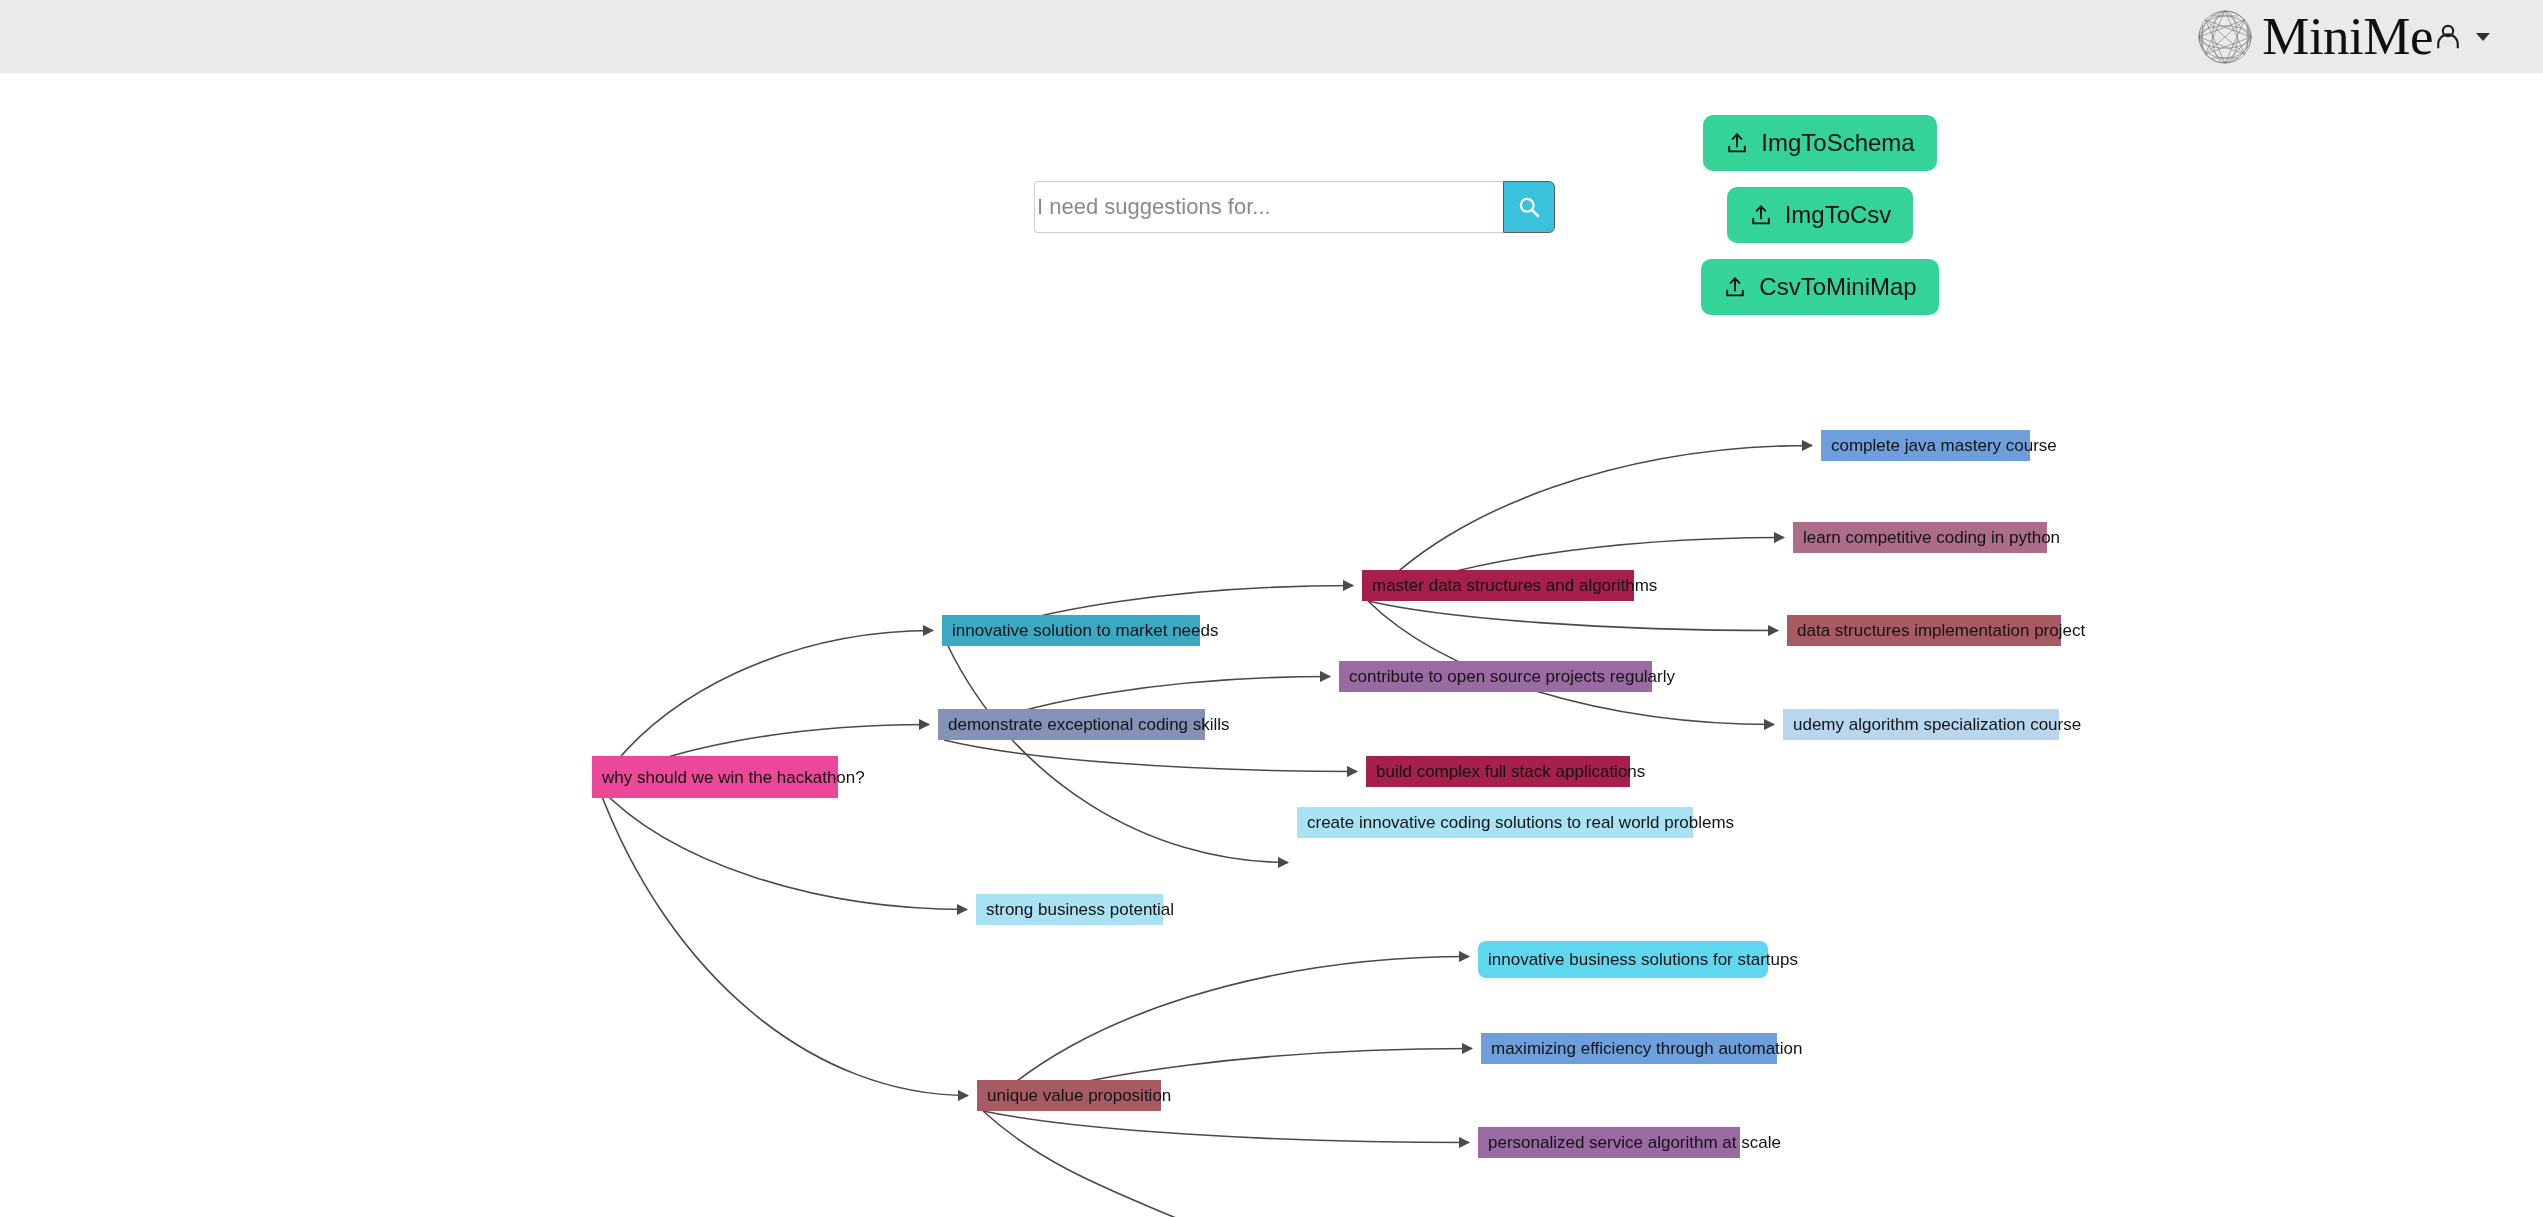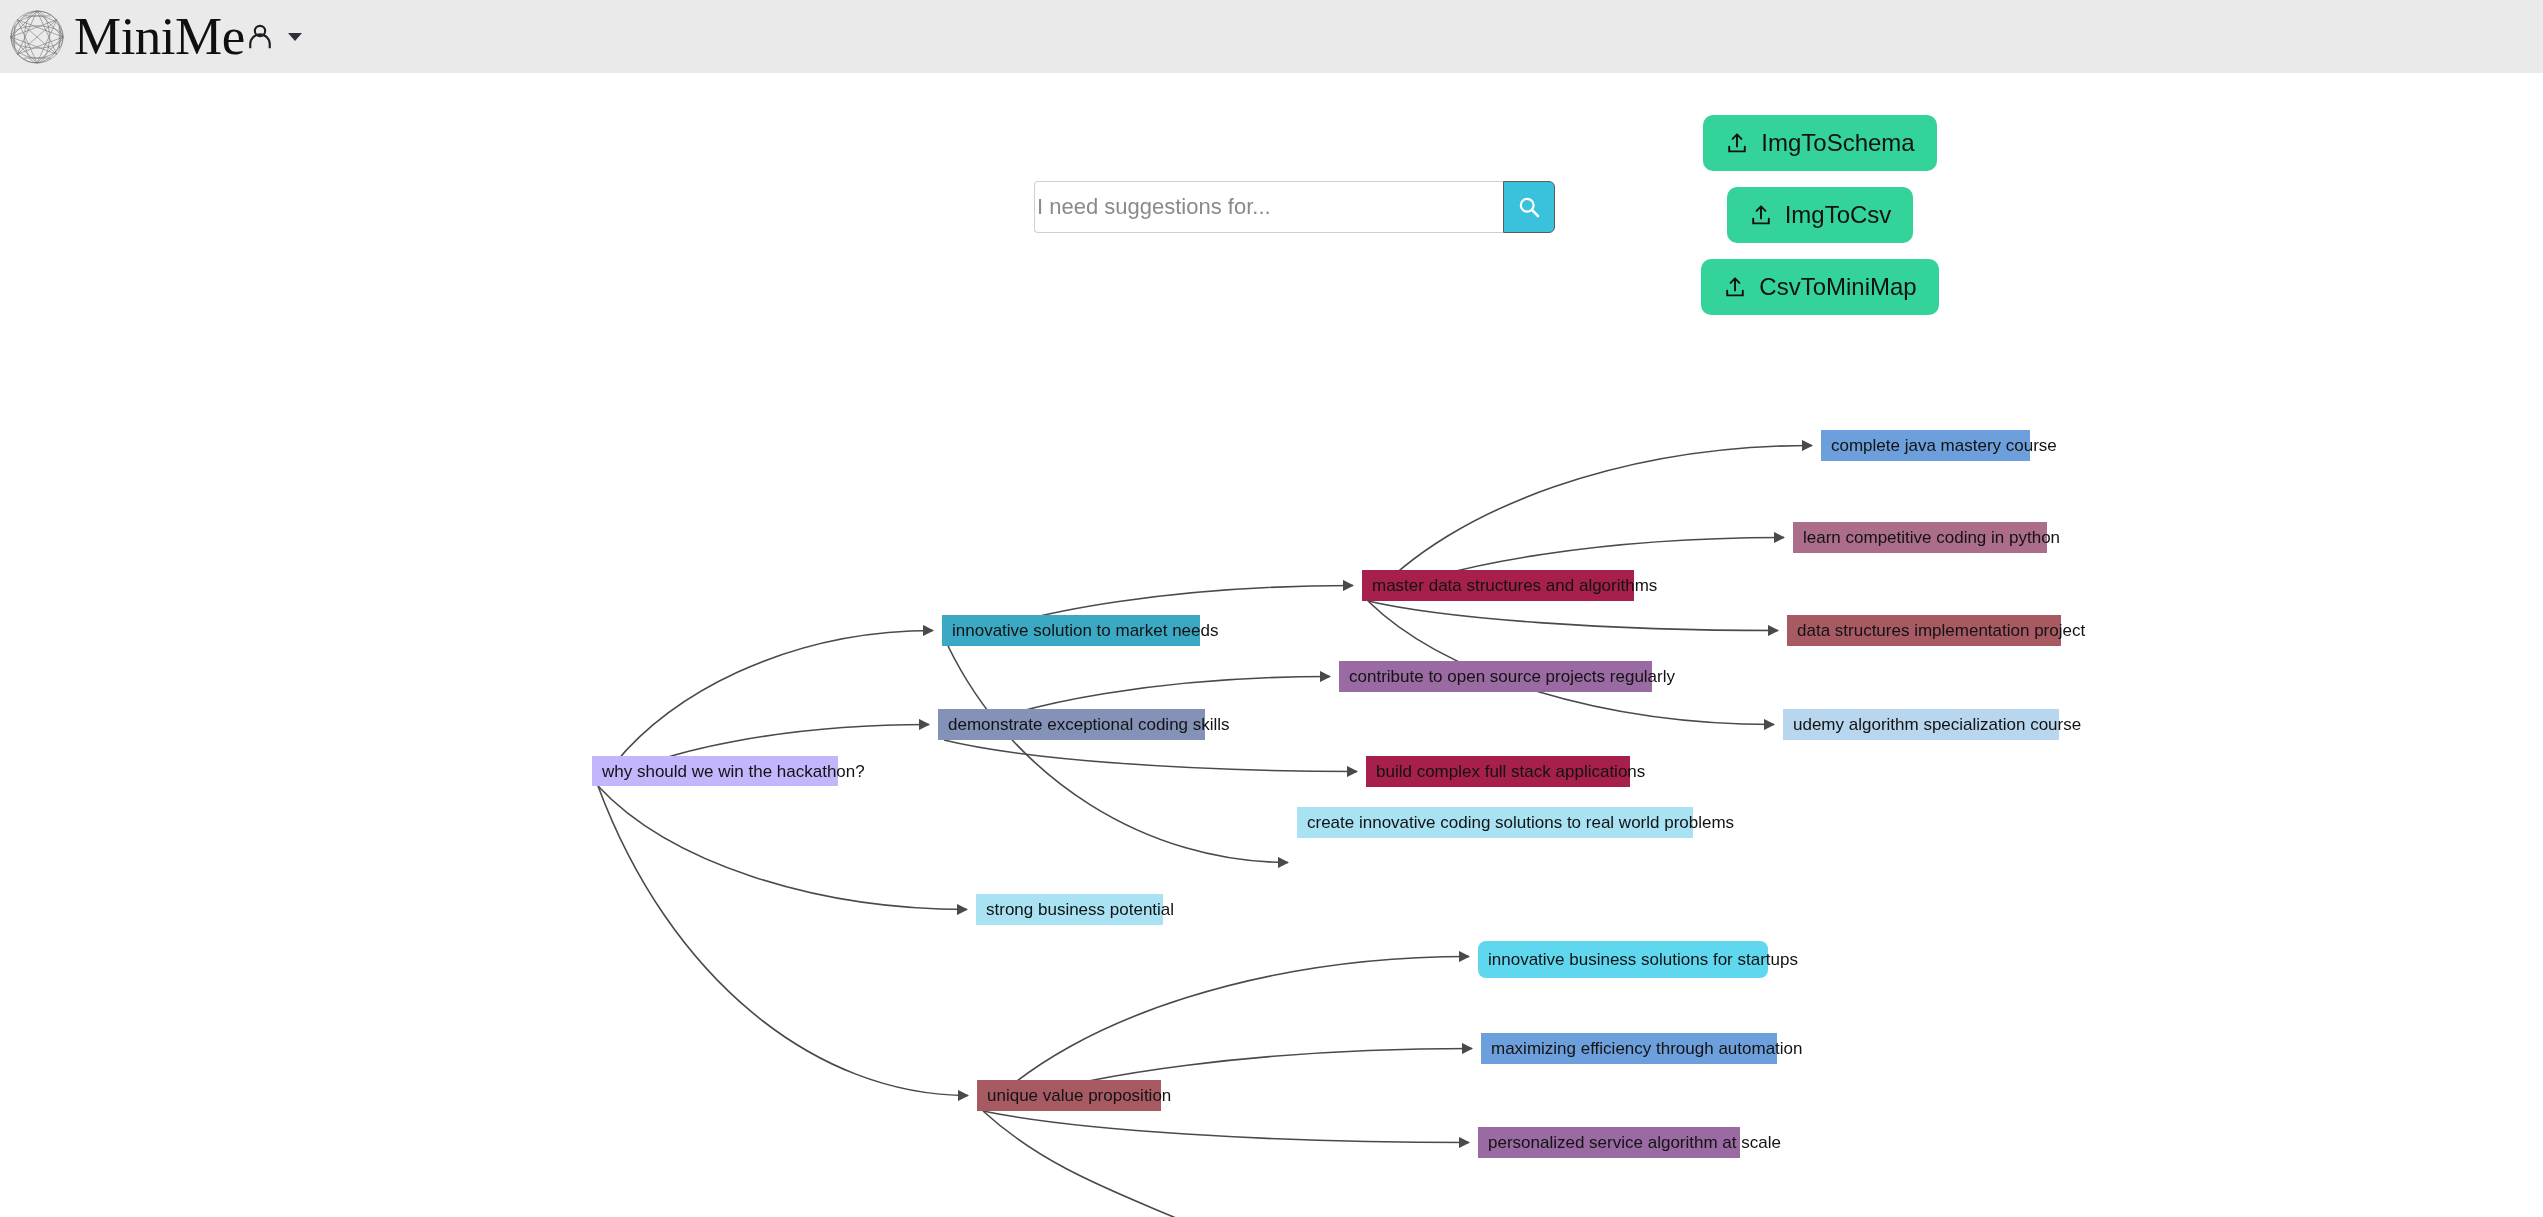--- a/index.html
+++ b/index.html
@@ -14,21 +14,21 @@
 
   
   #app-header {
     position: absolute;
     left: 0; top: 0;
     width: 2543px;
     height: 73px;
     background: #eaeaea;
     display: flex;
     align-items: center;
-    justify-content: flex-start;
+    justify-content: flex-end;
   }
   #brand {
     display: flex;
     align-items: center;
     gap: 6px;
     padding-left: 6px;
   }
   #brand-logo { width: 62px; height: 62px; display: block; }
   #brand-name {
     font-family: "Liberation Serif", serif;
@@ -242,21 +242,21 @@
         <path d="M1368 528 C1453.47 431.59000000000003, 1628.85 372.5, 1812 372.5" fill="none" stroke="#4a4a4a" stroke-width="1.6" marker-end="url(#mm-arrow)"></path>
         <path d="M1368 528 C1448.08 488.63, 1612.4 464.5, 1784 464.5" fill="none" stroke="#4a4a4a" stroke-width="1.6" marker-end="url(#mm-arrow)"></path>
         <path d="M1368 528 C1446.925 546.29, 1608.875 557.5, 1778 557.5" fill="none" stroke="#4a4a4a" stroke-width="1.6" marker-end="url(#mm-arrow)"></path>
         <path d="M1368 528 C1446.155 604.5699999999999, 1606.525 651.5, 1774 651.5" fill="none" stroke="#4a4a4a" stroke-width="1.6" marker-end="url(#mm-arrow)"></path>
         <path d="M983 1038 C1076.555 942.21, 1268.525 883.5, 1469 883.5" fill="none" stroke="#4a4a4a" stroke-width="1.6" marker-end="url(#mm-arrow)"></path>
         <path d="M983 1038 C1077.1325 999.25, 1270.2875 975.5, 1472 975.5" fill="none" stroke="#4a4a4a" stroke-width="1.6" marker-end="url(#mm-arrow)"></path>
         <path d="M983 1038 C1076.555 1057.53, 1268.525 1069.5, 1469 1069.5" fill="none" stroke="#4a4a4a" stroke-width="1.6" marker-end="url(#mm-arrow)"></path>
         <path d="M983 1038 C1043 1093, 1113 1118, 1183 1148" fill="none" stroke="#4a4a4a" stroke-width="1.6"></path>
       </svg>
     <div id="mindmap-nodes">
-        <div class="mm-node" style="left: 592px; top: 683px; width: 246px; height: 30px; background: #c4b5fd;">
+        <div class="mm-node" style="left: 592px; top: 683px; width: 246px; height: 42px; background: #ec4899;">
           <span>why should we win the hackathon?</span>
         </div>
         <div class="mm-node" style="left: 942px; top: 542px; width: 258px; height: 31px; background: rgb(59, 169, 196);">
           <span>innovative solution to market needs</span>
         </div>
         <div class="mm-node" style="left: 938px; top: 636px; width: 267px; height: 31px; background: rgb(133, 146, 184);">
           <span>demonstrate exceptional coding skills</span>
         </div>
         <div class="mm-node" style="left: 976px; top: 821px; width: 187px; height: 31px; background: rgb(168, 226, 243);">
           <span>strong business potential</span>

